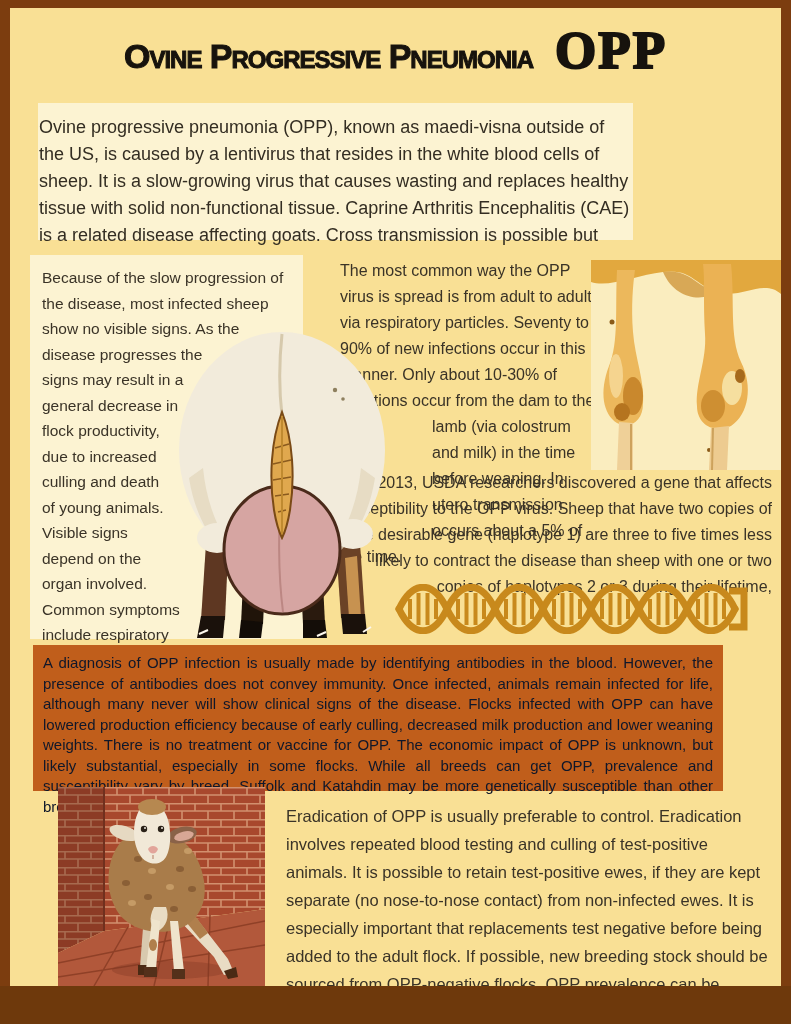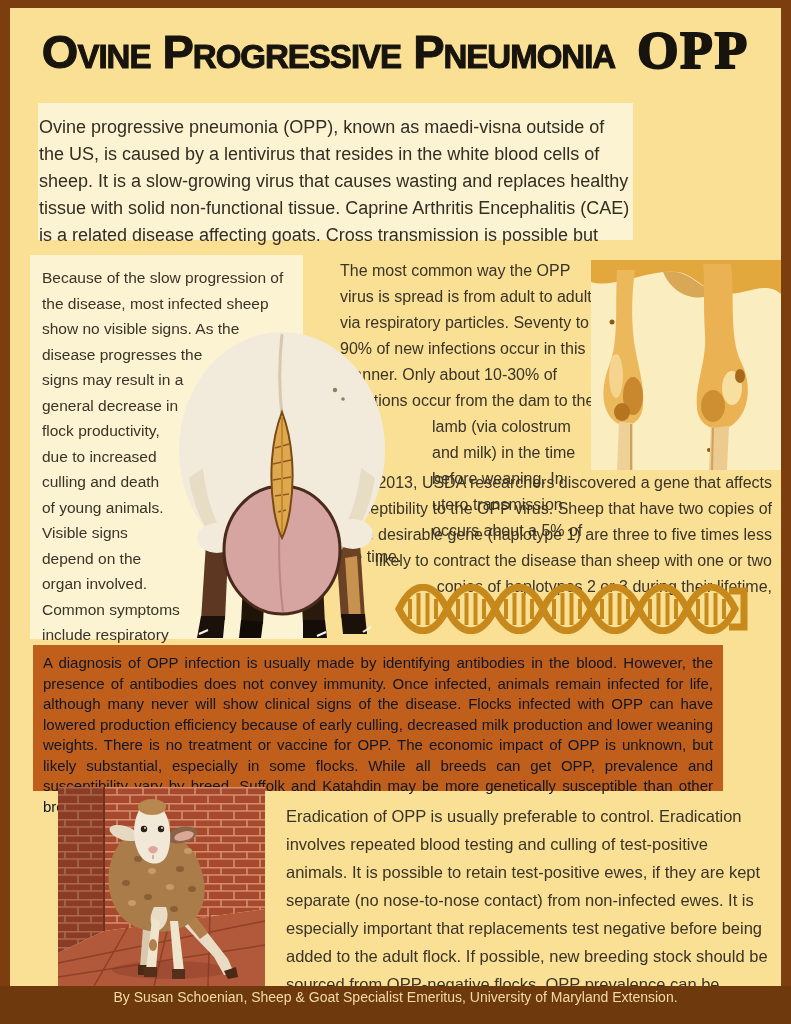--- a/index.html
+++ b/index.html
@@ -13,21 +13,21 @@
     position:absolute;left:10px;top:8px;width:771px;height:978px;
     background:#F9E095;overflow:hidden;
   }
   
   .masthead{
     position:absolute;left:0;top:12px;width:100%;
     display:flex;justify-content:center;align-items:baseline;gap:22px;
     white-space:nowrap;
   }
   .masthead .t-main{
-    font-variant:small-caps;font-weight:bold;font-size:47px;color:#17130D;
+    font-variant:small-caps;font-weight:bold;font-size:34px;color:#17130D;
     letter-spacing:-1px;-webkit-text-stroke:1px #17130D;
   }
   .masthead .t-abbr{
     font-family:"Liberation Serif",serif;font-weight:900;font-size:53px;
     color:#17130D;-webkit-text-stroke:2.2px #17130D;letter-spacing:2px;
   }
   
   .panel{background:#FCF3D2;}
   .intro-box{
     position:absolute;left:28px;top:95px;width:595px;height:137px;
@@ -239,14 +239,13 @@
       <circle cx="87" cy="41" r="1" fill="#EFEAE0"></circle>
       <circle cx="104" cy="41" r="1" fill="#EFEAE0"></circle>
       <path d="M90,62 C92,68 98,68 100,62 C98,58 92,58 90,62 Z" fill="#E2A49A"></path>
       <path d="M95,68 V72" stroke="#C9A08A" stroke-width="1.5"></path>
     </svg>
   </div>
 
 </div>
 
 <div class="footer">
-  <div>By Susan Schoenian, Sheep &amp; Goat Specialist Emeritus, University of Maryland  Extension.</div>
 </div>
 
 </body></html>

